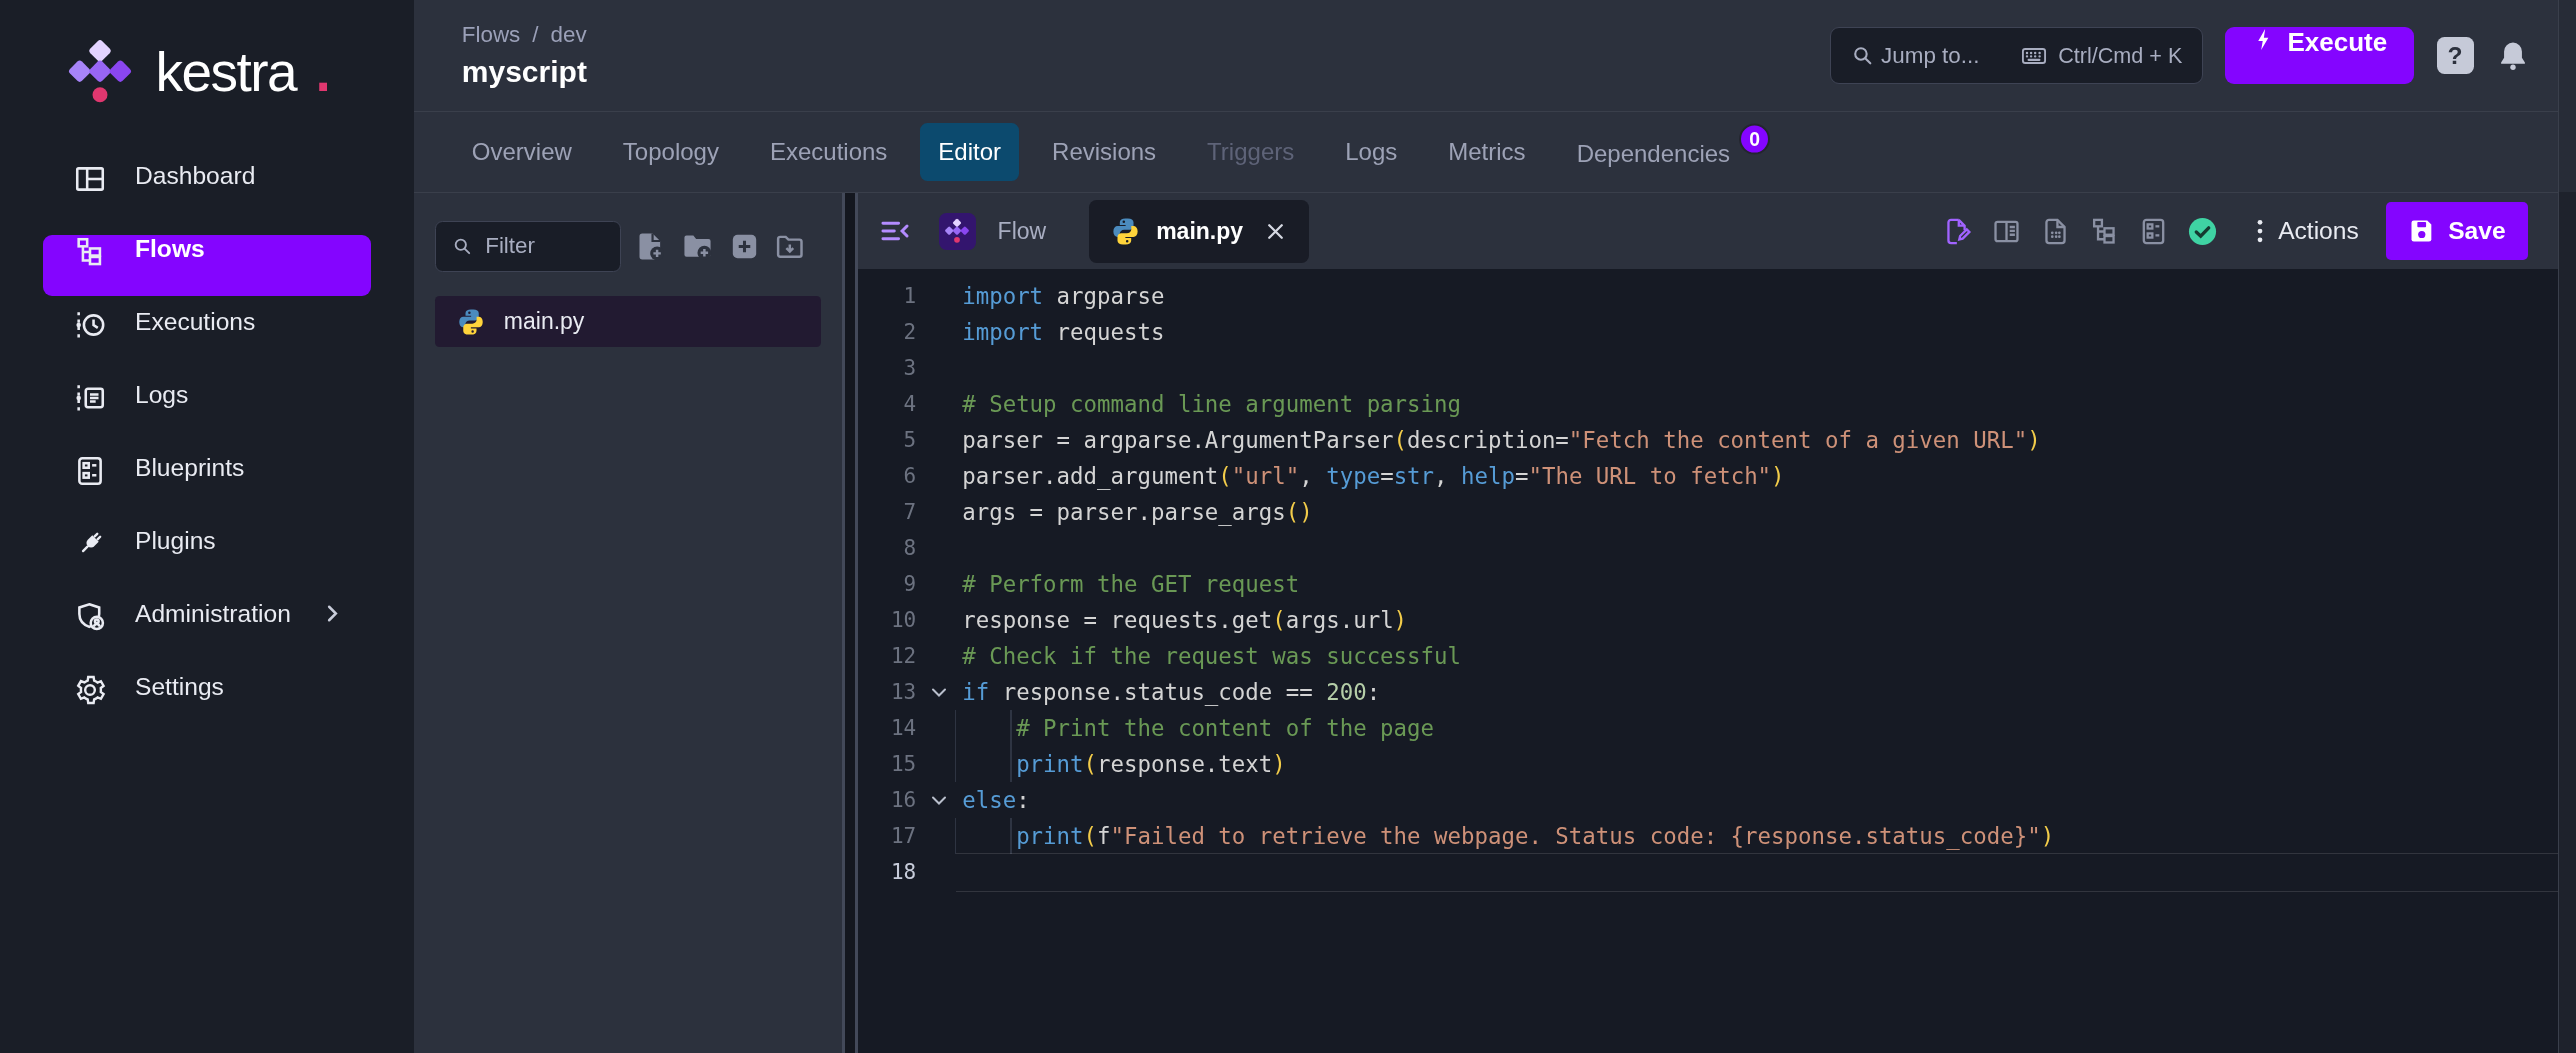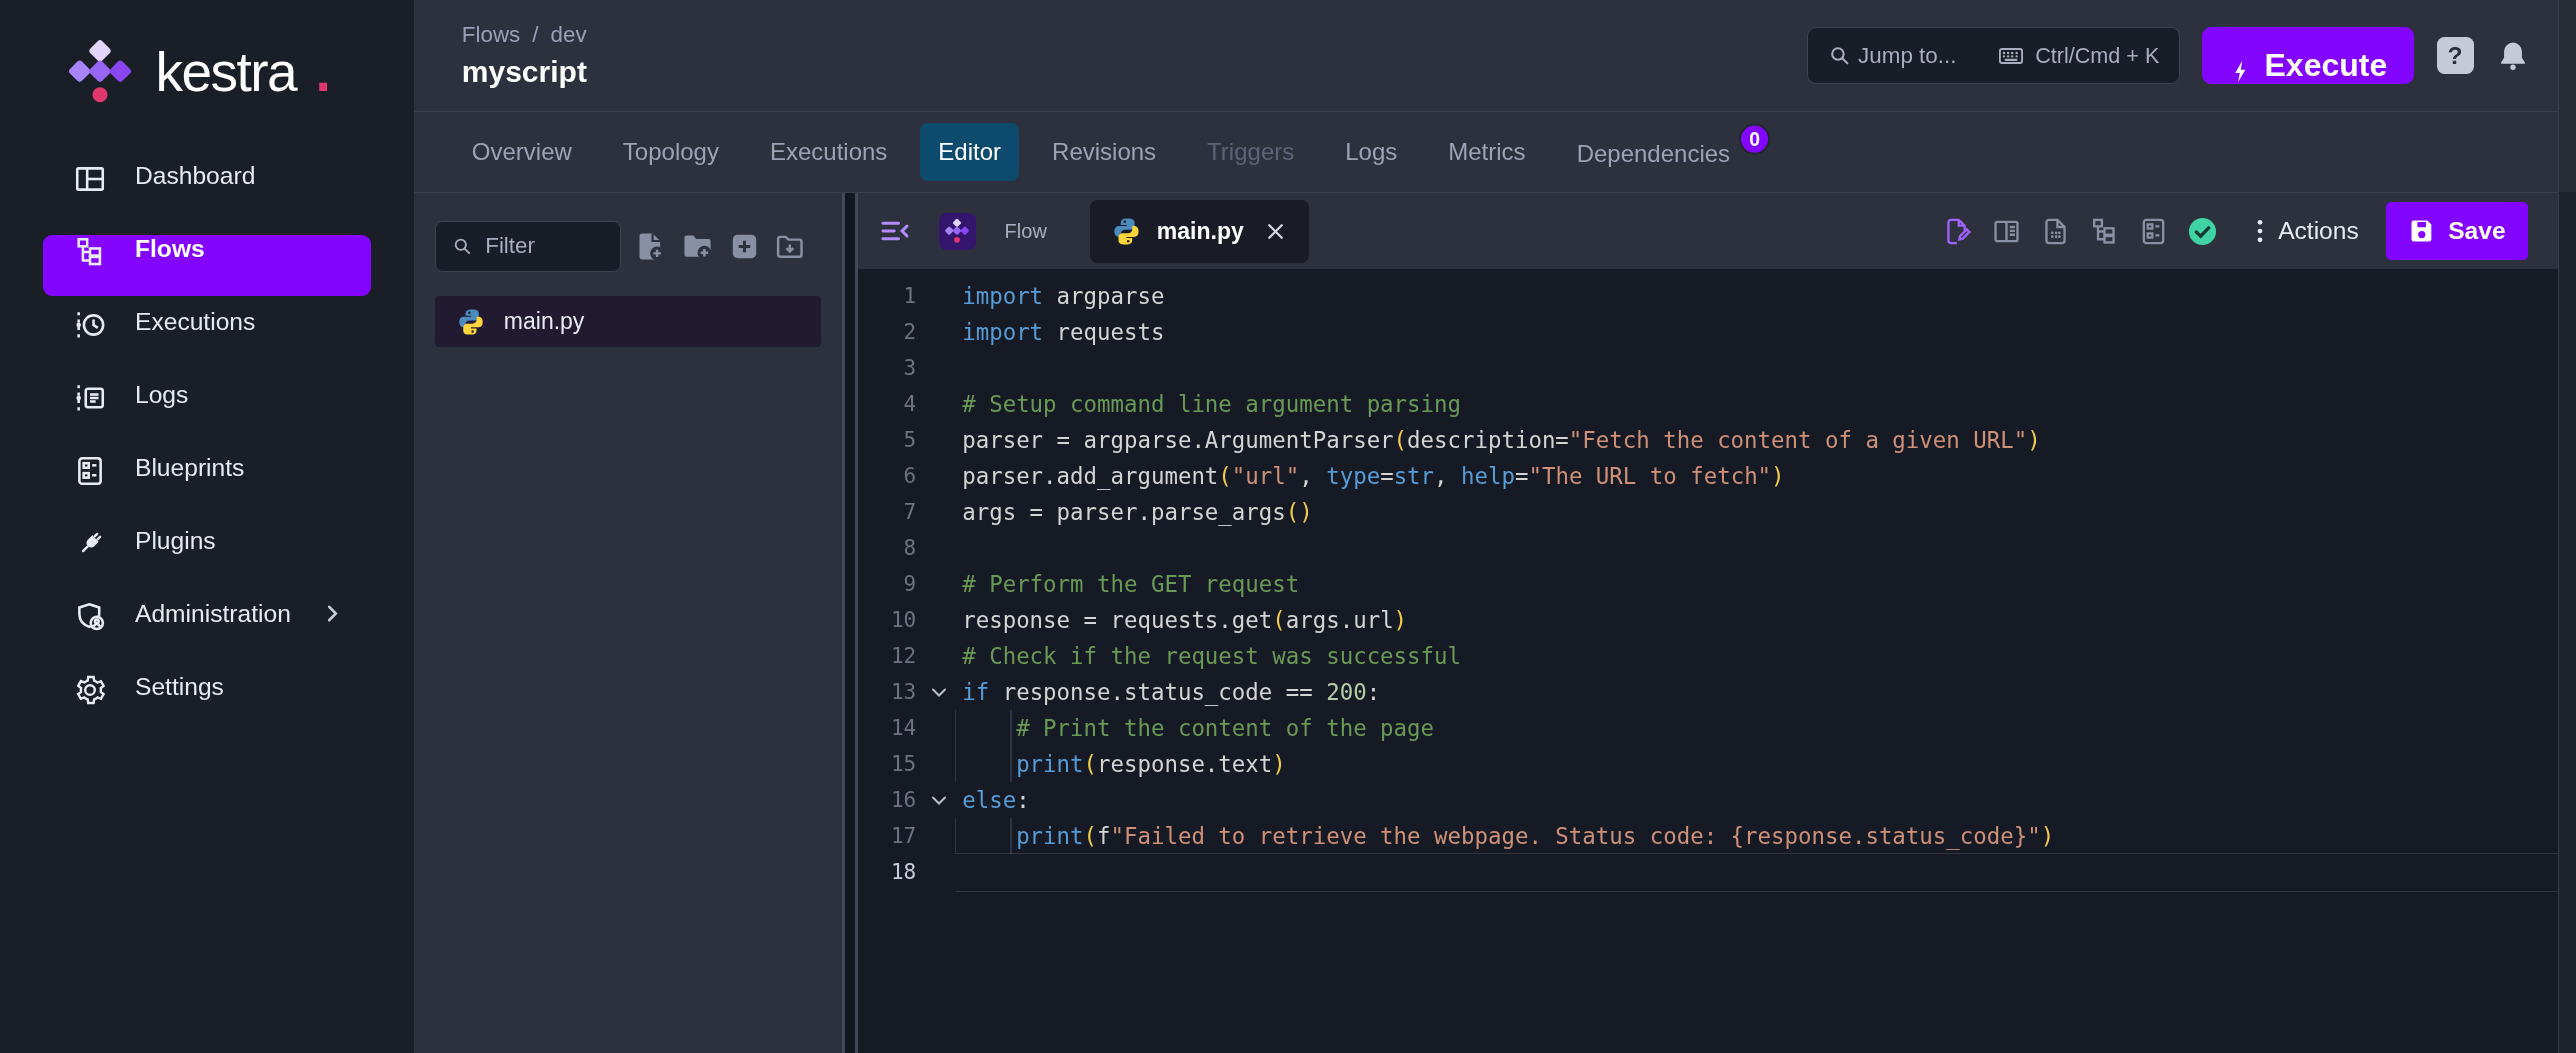--- a/index.html
+++ b/index.html
@@ -36,21 +36,21 @@
   .topbar{height:112px;background:var(--panel-bg);border-bottom:1.5px solid var(--border);display:flex;align-items:center;justify-content:space-between;padding:0 28px 0 48px}
   .crumb{font-size:22.4px;color:#9BA0B8;display:flex;gap:12px;margin-bottom:7.5px}
   .crumb span{cursor:pointer}
   .page-title{font-size:30px;font-weight:700;color:#fff}
   .topright{display:flex;align-items:center;gap:22.4px}
   .jumpbox{width:373px;height:57px;background:var(--darkbox);border:1.5px solid #3E4354;border-radius:9px;display:flex;align-items:center;padding:0 19.4px;gap:6px;cursor:pointer}
   .jumpbox .icon{width:25px;height:25px;color:#A8ADC0}
   .jump-text{color:#A8ADC0;font-size:22.4px;flex:1}
   .shortcut{color:#A8ADC0;font-size:21.6px;display:flex;gap:10.4px;align-items:center;white-space:nowrap}
   .shortcut .icon{width:28px;height:28px}
-  .btn-execute{height:57px;background:var(--purple);border:none;border-radius:9px;color:#fff;font-size:32px;font-weight:600;display:flex;align-items:flex-end;gap:10.4px;padding:0 27px;cursor:pointer;font-family:inherit}
+  .btn-execute{height:57px;background:var(--purple);border:none;border-radius:9px;color:#fff;font-size:26px;font-weight:600;display:flex;align-items:flex-start;gap:10.4px;padding:0 27px;cursor:pointer;font-family:inherit}
   .btn-execute .icon{width:25px;height:25px;color:#fff}
   .help-badge{width:37px;height:37px;border-radius:7.5px;background:#C6CAD8;color:#2C313D;font-weight:700;font-size:24.6px;display:flex;align-items:center;justify-content:center;cursor:pointer}
   .bell{width:34px;height:34px;color:#C6CAD8;cursor:pointer}
 
   
   .tabbar{height:81px;background:var(--panel-bg);border-bottom:1.5px solid var(--border);display:flex;align-items:center;padding-left:40px;gap:15px}
   .tab{font-size:24px;color:#9DA2B6;padding:15px 18px;border-radius:7.5px;white-space:nowrap;cursor:pointer;display:flex;align-items:flex-end}
   .tab.active{background:#0c4a6e;color:#fff}
   .tab.disabled{color:#5E6378}
   .tab-badge{background:var(--purple);color:#fff;min-width:31px;height:31px;border-radius:15.7px;font-size:19.4px;font-weight:600;display:inline-flex;align-items:center;justify-content:center;margin-left:9px;transform:translateY(-13.4px);border:2.2px solid #23262F}
@@ -67,21 +67,21 @@
   .fp-icons .icon{width:33px;height:33px;color:#8A90A3;cursor:pointer}
   .file-item{height:51px;margin:0 21px;background:#221A31;display:flex;align-items:center;gap:18px;padding:0 21px;border-radius:4.5px;color:#E9EBF2;font-size:23px;cursor:pointer}
   .file-item .icon{width:30px;height:30px}
 
   .splitter{flex:0 0 16.4px;background:linear-gradient(90deg,#434959 0 3px,#14171F 3px 13.4px,#434959 13.4px);cursor:col-resize}
 
   
   .editor{flex:1;display:flex;flex-direction:column;min-width:0;background:var(--editor-bg)}
   .edtoolbar{height:76px;background:var(--panel-bg);display:flex;align-items:center;padding:0 30px 0 19.4px;flex:0 0 76px}
   .collapse-btn{width:34px;height:34px;color:#B48CFF;margin-right:27px;cursor:pointer}
-  .flowtab{display:flex;align-items:center;gap:29px;color:#A9AEC2;font-size:20px;margin-right:43px;cursor:pointer}
+  .flowtab{display:flex;align-items:center;gap:22px;color:#A9AEC2;font-size:23px;margin-right:43px;cursor:pointer}
   .flowlogo{width:37px;height:37px;border-radius:7.5px;background:#33156E;display:flex;align-items:center;justify-content:center}
   .flowlogo svg{width:30px;height:30px}
   .edtab{height:63px;background:#191C26;border-radius:7.5px;display:flex;align-items:center;gap:15px;padding:0 21px;color:#fff;font-size:23px;font-weight:700;cursor:pointer}
   .edtab .icon{width:31px;height:31px}
   .edtab .close{width:25px;height:25px;color:#D5D8E2;margin-left:4.5px}
   .ed-right{margin-left:auto;display:flex;align-items:center;gap:18px}
   .tool-icon{width:31px;height:31px;color:#8A90A3;cursor:pointer}
   .tool-icon.accent{color:#A163FF}
   .actions{display:flex;align-items:center;gap:3px;color:#E9EBF2;font-size:24.6px;margin:0 9px;cursor:pointer}
   .actions .icon{width:30px;height:30px;color:#E9EBF2}

